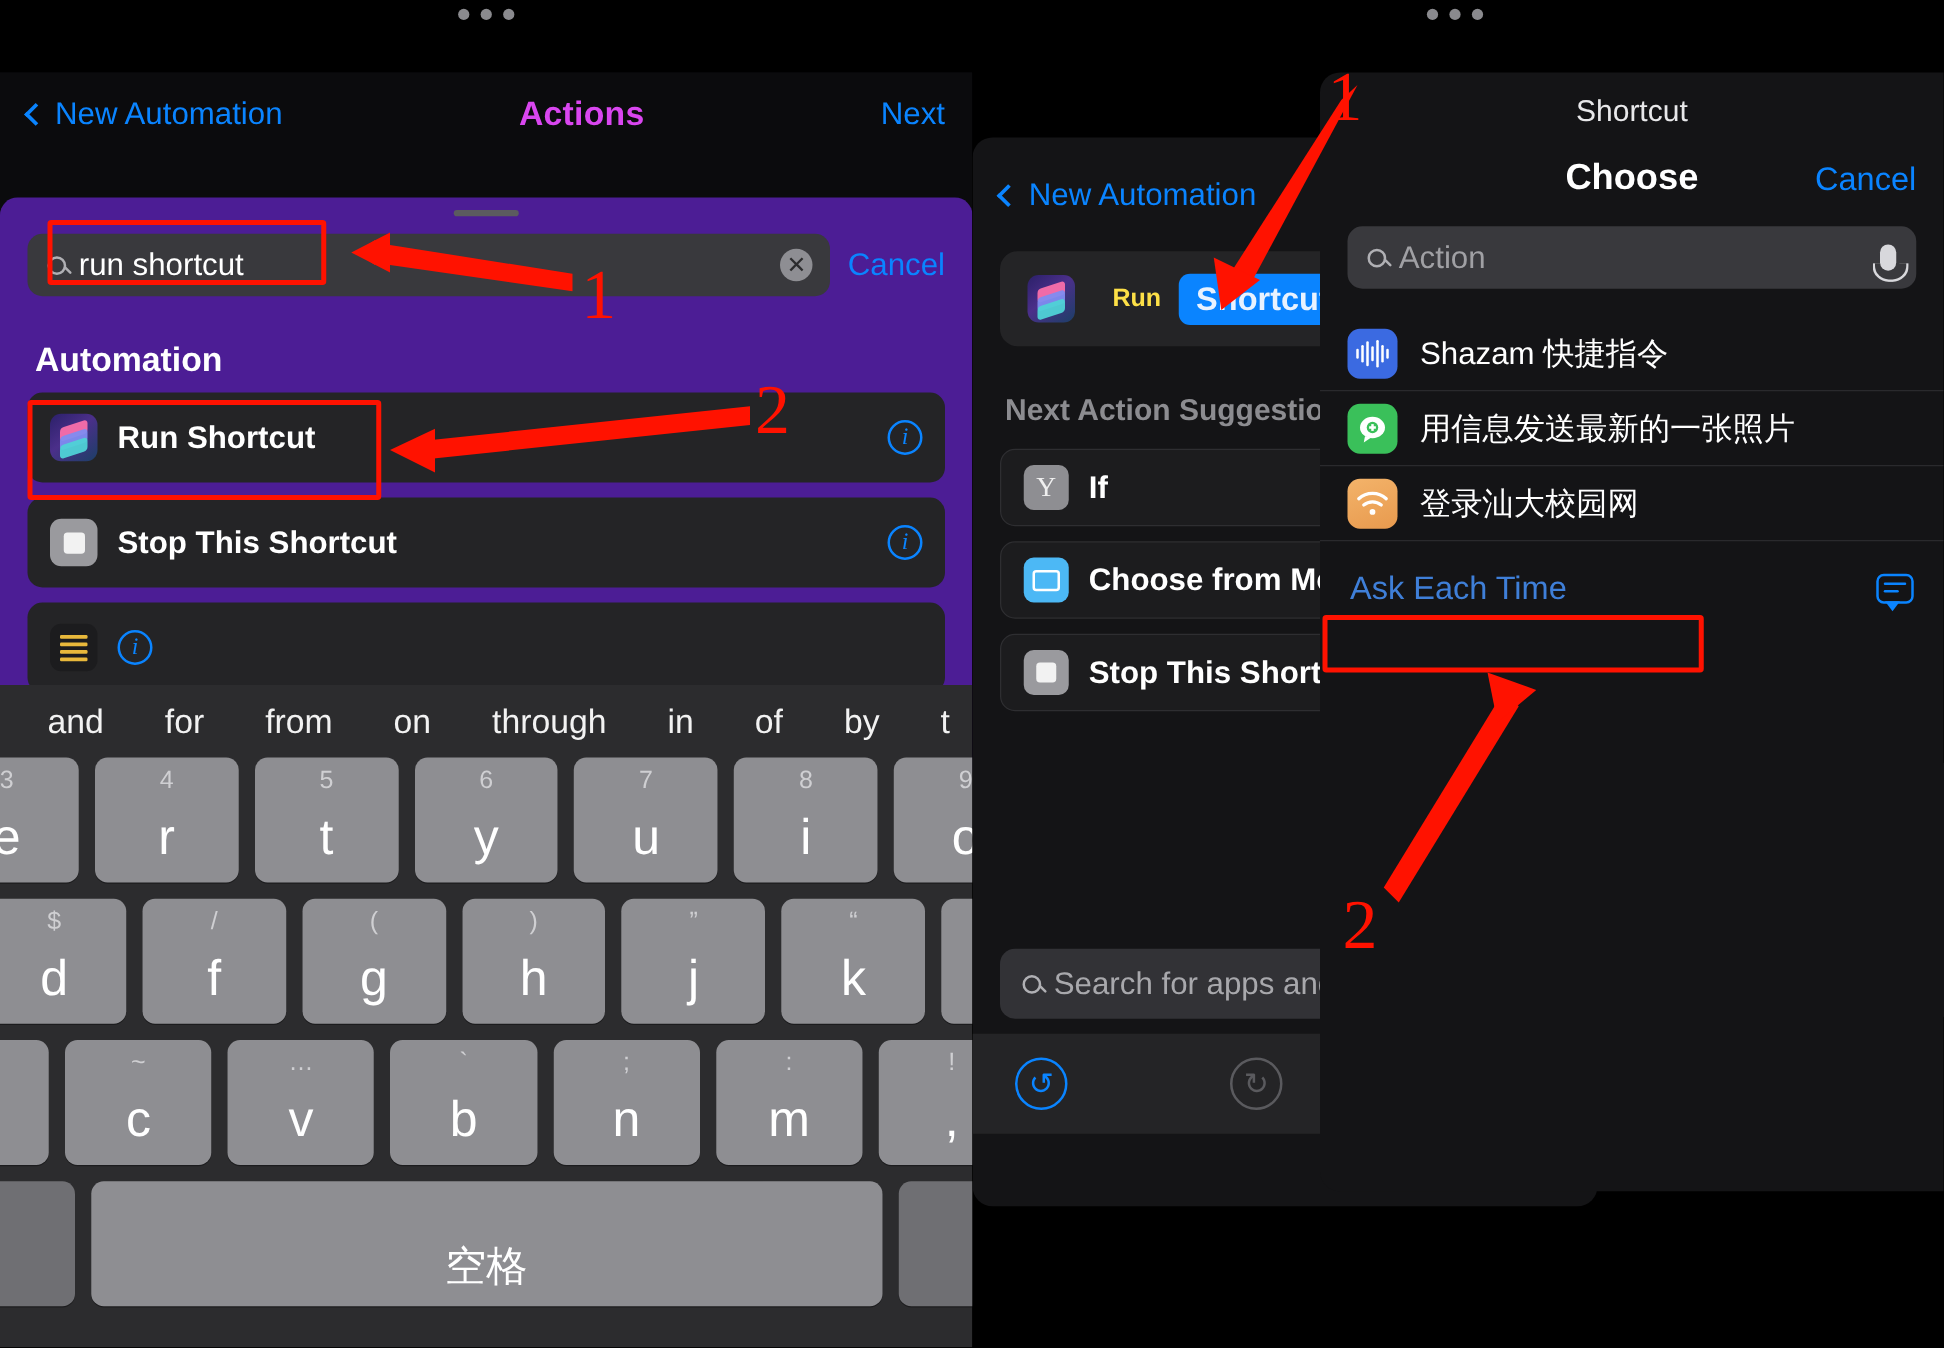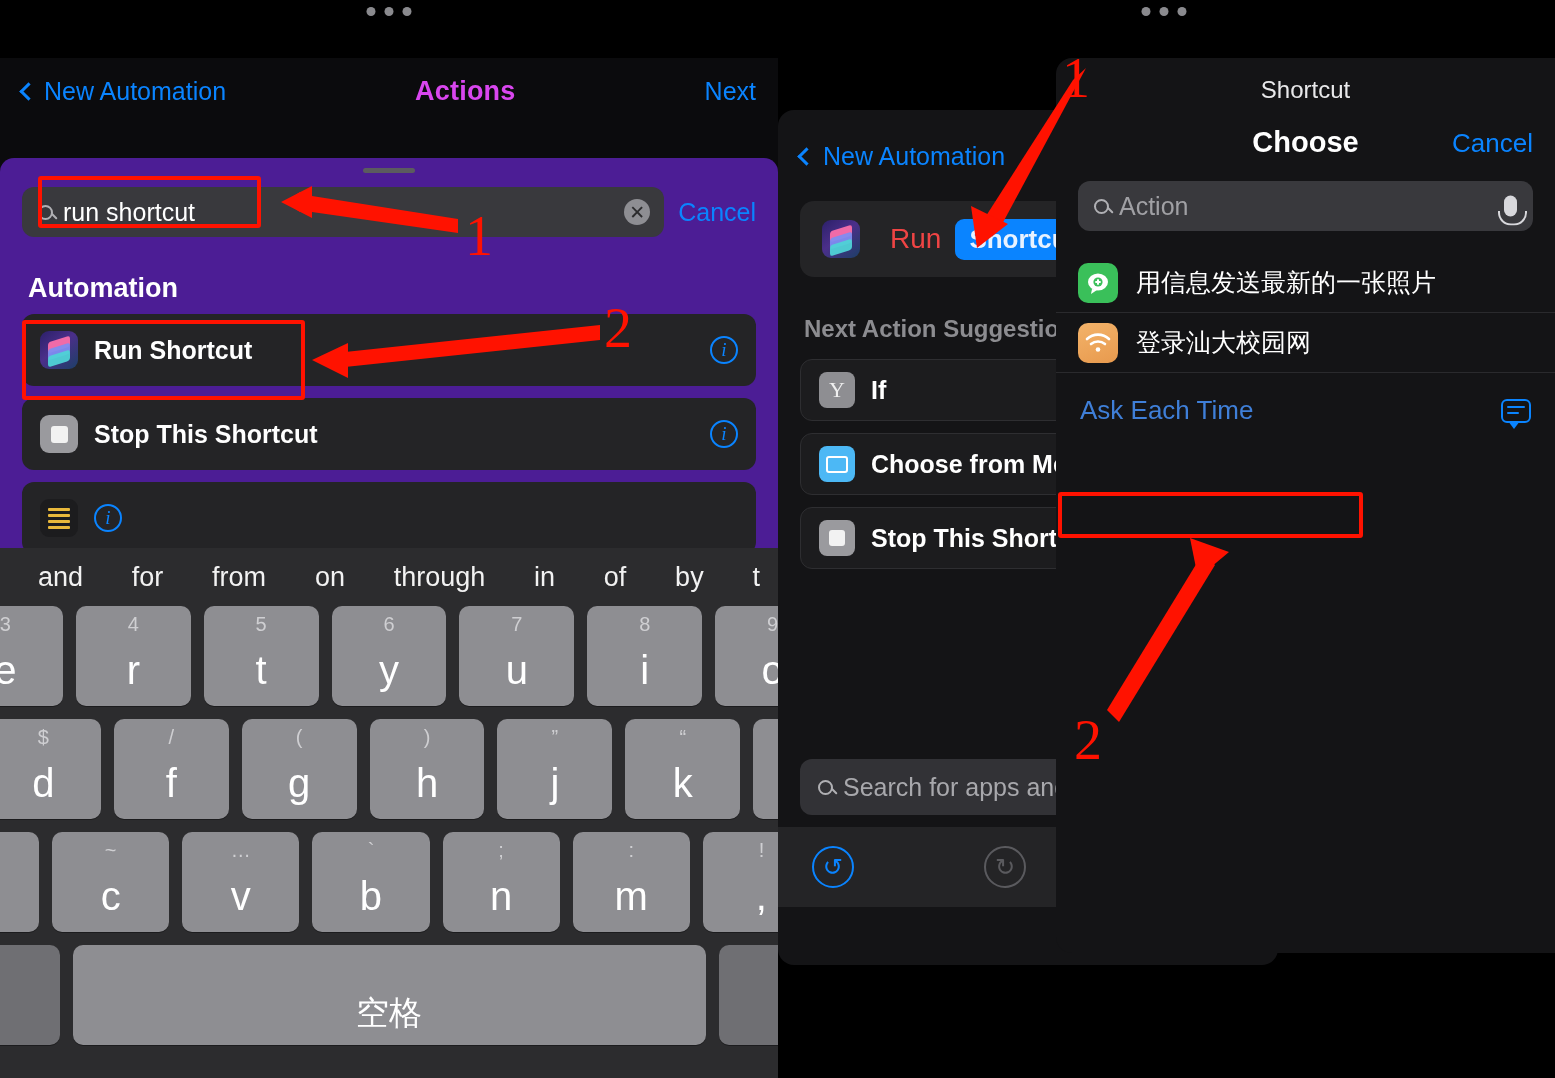--- a/index.html
+++ b/index.html
@@ -152,21 +152,21 @@
   .mid-card {
     position:absolute; left: 0px; top: 110px; width: 500px; height: 855px;
     background:#141416; border-radius: 16px;
   }
   .mid-nav { display:flex; align-items:center; gap:8px; padding: 32px 0 0 22px; color:#0a84ff; font-size: 25px; }
 
   .mid-action {
     margin: 30px 0 0 22px; width: 460px; height: 76px; background: #242426;
     border-radius: 14px; display:flex; align-items:center; padding: 0 22px; gap: 14px;
   }
-  .mid-action .run { color:#ef4444; font-size: 28px; font-weight:normal; }
+  .mid-action .run { color:#fde047; font-size: 20px; font-weight:bold; }
   .pill-token {
     background:#0a84ff; color:#e8f2ff; font-size: 26px; font-weight: 600;
     border-radius: 9px; padding: 5px 14px;
   }
   .suggest-title { color:#8c8c90; font-size: 24px; font-weight:bold; margin: 38px 0 0 26px; }
   .sug-list { margin: 16px 0 0 22px; width: 470px; }
   .sug-row {
     height: 62px; background:#1c1c1e; border:1px solid #2e2e31; border-radius: 12px;
     display:flex; align-items:center; padding: 0 18px; gap: 16px; margin-bottom: 12px;
   }
@@ -505,20 +505,34 @@
     </div>
 
     <div class="pop-search">
       <span class="mag"></span>
       <span class="ph">Action</span>
       <span class="mic"></span>
     </div>
 
     <div class="sc-list">
 
+      <div class="sc-row">
+        <span class="sc-icon ic-shazam">
+          <span>
+              <i style="height:8px"></i>
+              <i style="height:14px"></i>
+              <i style="height:20px"></i>
+              <i style="height:12px"></i>
+              <i style="height:22px"></i>
+              <i style="height:14px"></i>
+              <i style="height:8px"></i>
+            </span>
+        </span>
+        <span class="sc-label">Shazam 快捷指令</span>
+      </div>
 
 
 
       <div class="sc-row">
         <span class="sc-icon ic-green">
           <svg width="26" height="26" viewBox="0 0 26 26">
             <ellipse cx="13" cy="12" rx="10" ry="8.6" fill="#fff"></ellipse>
             <path d="M7 19 L6 24 L12 20 Z" fill="#fff"></path>
             <circle cx="13" cy="12" r="4.6" fill="#3ac05a"></circle>
             <rect x="12" y="9.3" width="2" height="5.4" fill="#fff"></rect>

